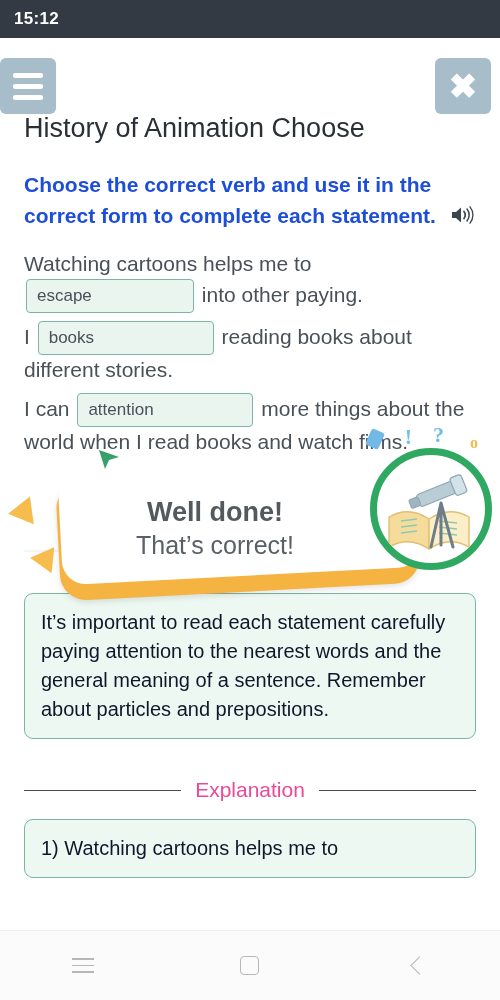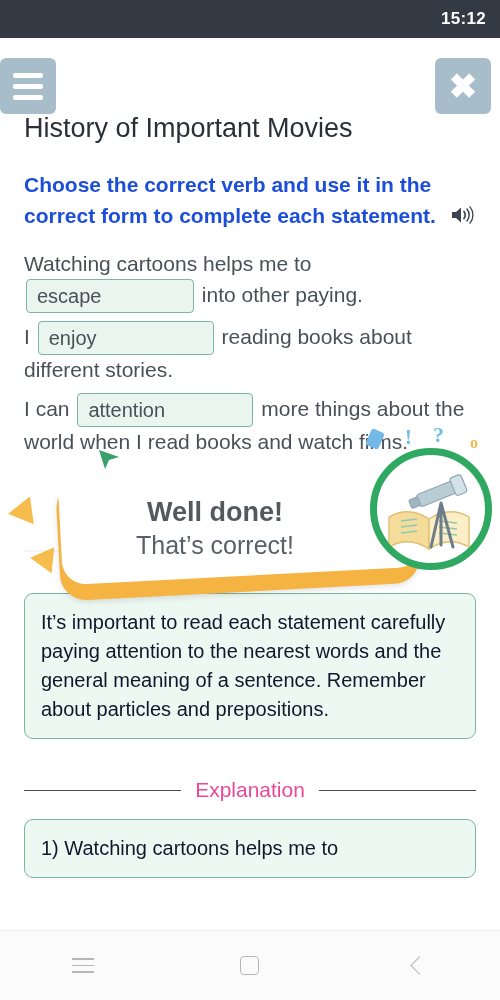--- a/index.html
+++ b/index.html
@@ -8,21 +8,21 @@
     font-family: "Liberation Sans", sans-serif;
     background: #ffffff;
     overflow: hidden;
   }
   .screen { position: relative; width: 500px; height: 1000px; background:#fff; }
 
   
   .statusbar {
     position: absolute; top:0; left:0; width:500px; height:38px;
     background:#343a44; color:#ffffff;
-    display:flex; align-items:center; justify-content:flex-end;
+    display:flex; align-items:center; justify-content:space-between;
     padding: 12px 14px;
   }
   .status-time { font-size:17px; font-weight:bold; letter-spacing:.3px; }
   .status-icons { display:flex; align-items:center; gap:9px; }
   .ic { display:block; }
   .battery {
     display:flex; align-items:center; justify-content:flex-start;
     width:34px; height:16px; border:1.7px solid #fff; border-radius:6px;
     position:relative; padding:1px;
   }
@@ -68,21 +68,21 @@
   .speaker { display:inline-block; vertical-align:-2px; margin-left:8px; }
 
   .stmt {
     font-size:21px; color:#4a5058; line-height:1.42;
     margin-bottom:8px;
   }
   .blank {
     display:inline-block; vertical-align:middle;
     min-width:168px; height:34px; line-height:32px;
     background:#eaf5ef; border:1.6px solid #7ab5a6; border-radius:4px;
-    padding:0 10px; font-size:20px; color:#4a5058;
+    padding:0 10px; font-size:17px; color:#4a5058;
     font-family:"Liberation Sans", sans-serif;
     margin:0 2px;
   }
   .blank.wide { min-width:176px; }
 
   
   .divider-row {
     display:flex; align-items:center; gap:14px;
     margin:14px 0 16px 0;
   }
@@ -184,21 +184,21 @@
       <span></span>
       <span></span>
       <span></span>
     </div>
     <div class="close-btn">✖</div>
   </div>
 
   <div class="content-clip">
     <div class="content" style="top:0;">
 
-      <h1 class="page-title">History of Important Movies</h1>
+      <h1 class="page-title">History of Animation Choose</h1>
 
       <div class="instruction">
         <span>Choose the correct verb and use it in the correct form to complete each statement.</span>
         <span class="speaker">
           <svg width="24" height="20" viewBox="0 0 24 20">
             <path d="M2 7 L6 7 L11 2.5 L11 17.5 L6 13 L2 13 Z" fill="#3c4450"></path>
             <path d="M14 6.5 A6 6 0 0 1 14 13.5" fill="none" stroke="#3c4450" stroke-width="1.7" stroke-linecap="round"></path>
             <path d="M17 4 A9.5 9.5 0 0 1 17 16" fill="none" stroke="#3c4450" stroke-width="1.5" stroke-linecap="round"></path>
             <path d="M20 1.8 A13 13 0 0 1 20 18.2" fill="none" stroke="#3c4450" stroke-width="1.3" stroke-linecap="round"></path>
           </svg>
@@ -206,21 +206,21 @@
       </div>
 
       <div class="stmt">
         <span>Watching cartoons helps me to</span>
         <span class="blank">escape</span>
         <span>into other paying.</span>
       </div>
 
       <div class="stmt">
         <span>I</span>
-        <span class="blank wide">enjoy</span>
+        <span class="blank wide">books</span>
         <span>reading books about different stories.</span>
       </div>
 
       <div class="stmt">
         <span>I can</span>
         <span class="blank wide">attention</span>
         <span>more things about the world when I read books and watch films.</span>
       </div>
 
       <div style="height:46px"></div>

